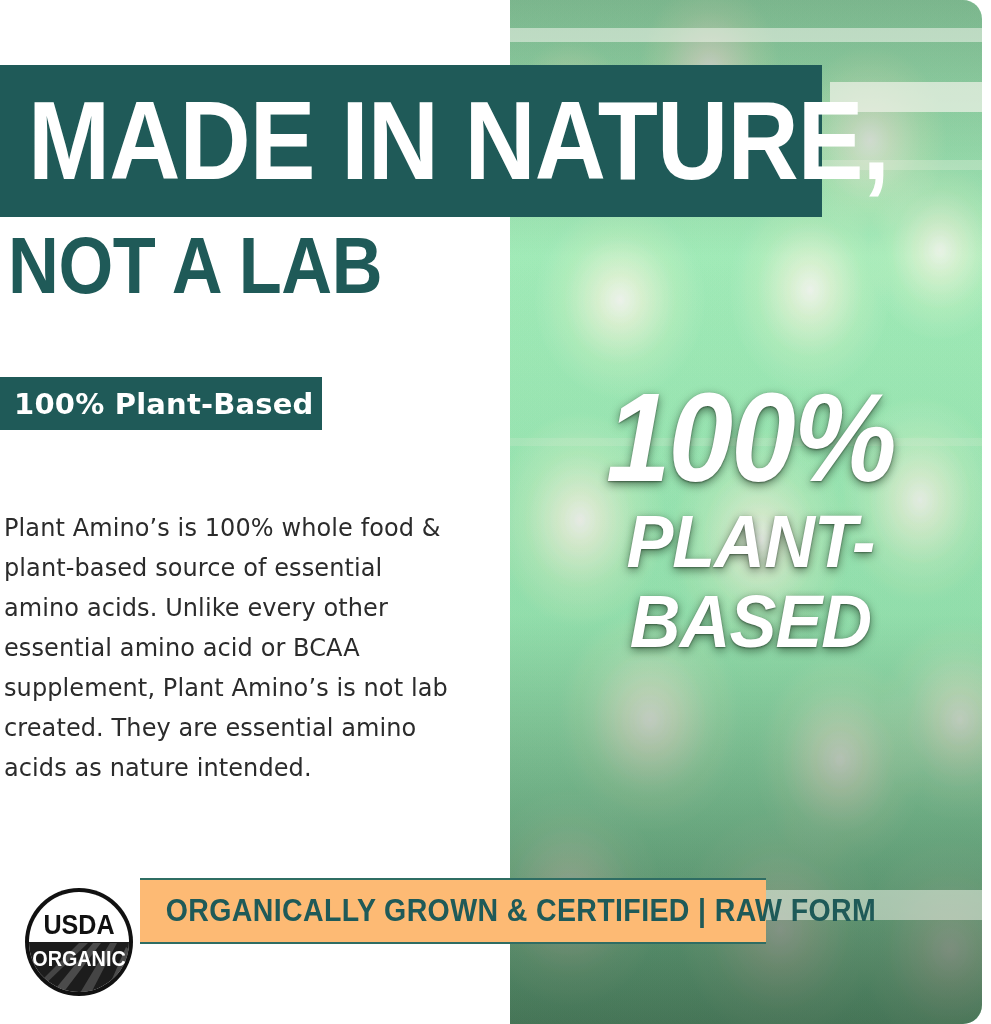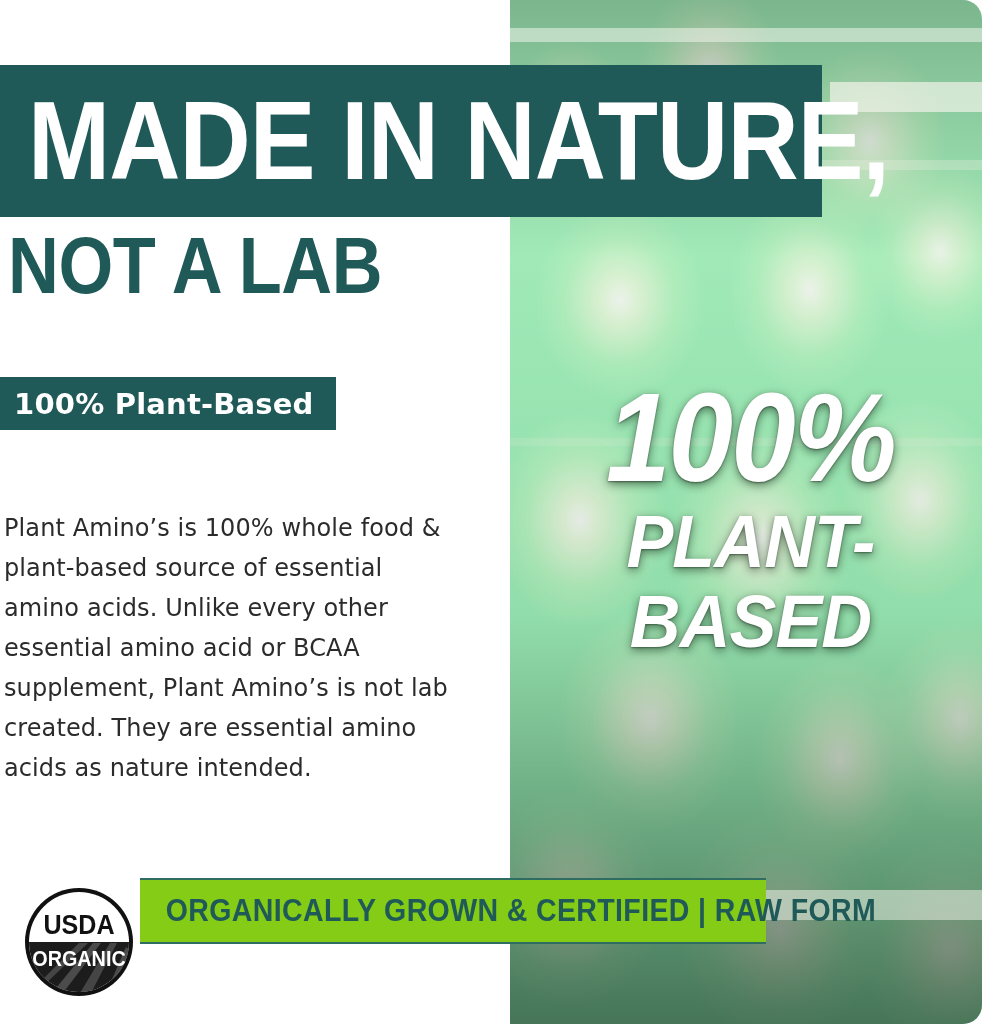--- a/index.html
+++ b/index.html
@@ -66,21 +66,21 @@
     letter-spacing:-.5px;
     transform:scaleX(.88);transform-origin:left center;
     white-space:nowrap;
   }
 
   
   .badge{
     position:absolute;left:0;top:377px;height:53px;
     background:#1f5a58;color:#ffffff;
     display:flex;align-items:center;
-    padding:0 22px 0 14px;
+    padding:0 8px 0 14px;
     font-family:"DejaVu Sans","Liberation Sans",sans-serif;
     font-weight:700;font-size:29px;letter-spacing:.2px;
     white-space:nowrap;
   }
 
   
   .body-copy{
     position:absolute;left:4px;top:484px;width:452px;
     color:#2b2b2b;
     font-family:"DejaVu Sans","Liberation Sans",sans-serif;
@@ -90,21 +90,21 @@
 
   
   .usda{
     position:absolute;left:18px;top:881px;width:122px;height:122px;
   }
   .usda svg{display:block;}
 
   
   .banner{
     position:absolute;left:140px;top:878px;width:626px;height:62px;
-    background:#84cc16;
+    background:#fdba74;
     border-top:2px solid #2f6d63;
     border-bottom:2px solid #2f6d63;
     display:flex;align-items:center;
   }
   .banner-text{
     color:#1f5a58;
     font-family:"Liberation Sans Narrow","Liberation Sans",sans-serif;
     font-weight:700;font-size:31px;letter-spacing:.4px;
     transform:scaleX(.92);transform-origin:left center;
     white-space:nowrap;

